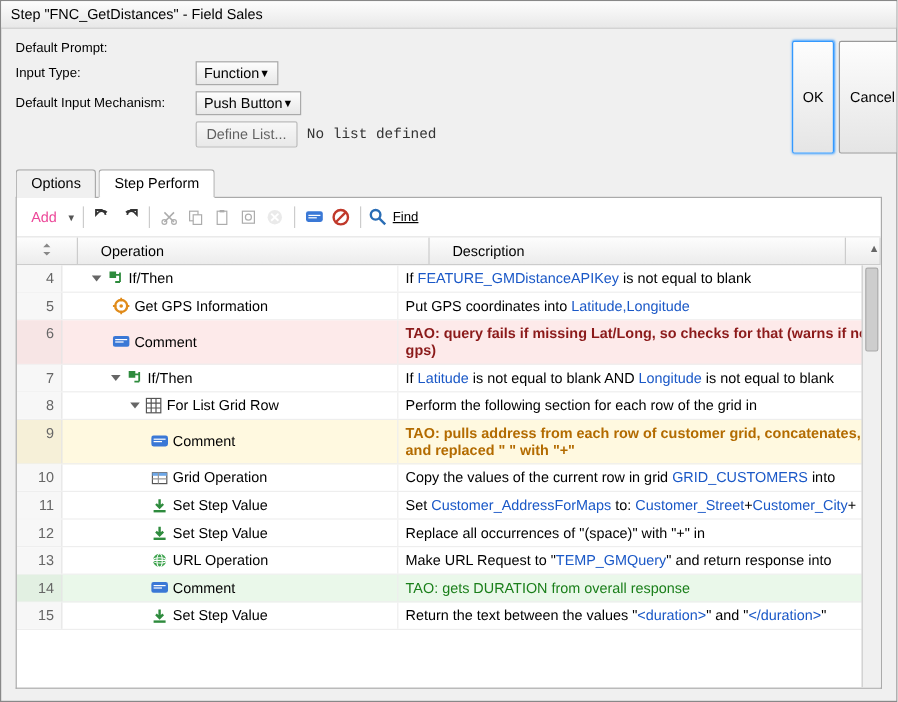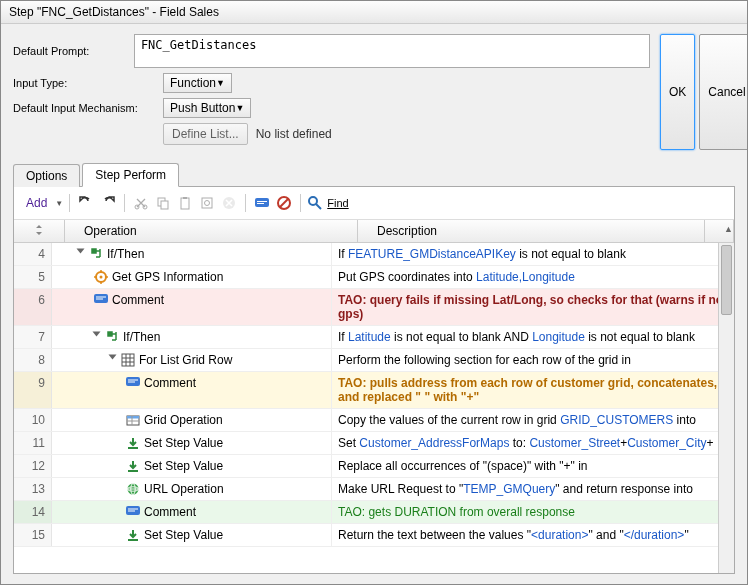--- a/index.html
+++ b/index.html
@@ -11,45 +11,45 @@
 .formrow label { width: 150px; font-size: 11px; }
 .formgrid { display: flex; gap: 10px; }
 .formcol { flex: 1; }
 .btncol { width: 75px; display: flex; flex-direction: row; gap: 4px; }
 .btn { background: linear-gradient(#fdfdfd, #e5e5e5); border: 1px solid #999; border-radius: 2px; padding: 3px 8px; font-size: 12px; cursor: pointer; text-align: center; }
 .btn.default { border: 1px solid #3399ff; box-shadow: 0 0 2px #3399ff; }
 .textinput { border: 1px solid #aaa; padding: 3px 6px; font-size: 12px; background: #fff; width: 100%; }
 .textarea { height: 34px; resize: none; }
 .select-row { display:flex; align-items:center; background:linear-gradient(#fdfdfd,#e8e8e8); border:1px solid #aaa; padding:2px 6px; font-size:12px; cursor:pointer; }
 .select-row .arrow { margin-left:auto; font-size:9px; }
-.definelabel { font-size: 12px; color: #333; margin-left: 8px; }
-.tabs { display: flex; margin-top: 12px; border-bottom: 1px solid #aaa; align-items: center; }
+.definelabel { font-size: 12px; color: #333; margin-left: 8px; font-family: Liberation Mono, monospace; }
+.tabs { display: flex; margin-top: 12px; border-bottom: 1px solid #aaa; }
 .tab { padding: 4px 12px; border: 1px solid #aaa; border-bottom: none; background: #f0f0f0; font-size: 12px; margin-right: 2px; border-radius: 3px 3px 0 0; cursor: pointer; position: relative; top: 1px; }
 .tab.active { background: #fff; border-bottom: 1px solid #fff; }
 .tabbody { border: 1px solid #aaa; border-top: none; background: #fff; flex: 1; display: flex; flex-direction: column; overflow: hidden; }
 .toolbar { display: flex; align-items: center; gap: 2px; padding: 6px 8px; border-bottom: 1px solid #ddd; }
 .toolbtn { width: 20px; height: 20px; display: flex; align-items: center; justify-content: center; cursor: pointer; border-radius: 2px; }
 .toolsep { width: 1px; height: 18px; background: #ccc; margin: 0 4px; }
-.addbtn { font-size: 12px; color: #4c1d95; cursor: pointer; padding: 0 4px; }
+.addbtn { font-size: 12px; color: #ec4899; cursor: pointer; padding: 0 4px; }
 .findrow { display:flex; align-items:center; gap:4px; cursor:pointer; }
 .perfrow { display: flex; align-items: center; padding: 6px 8px; border-bottom: 1px solid #ddd; font-size: 12px; }
 .perfrow .perfval { flex: 1; margin-left: 12px; padding: 2px 6px; border: 1px solid #ccc; background: #fff; position: relative; }
 .perfrow .perfval::after { content:"▾"; position:absolute; right:6px; font-size:8px; color:#555; }
 .gridhead { display: flex; background: linear-gradient(#fdfdfd,#ececec); border-bottom: 1px solid #ccc; font-size: 12px; }
 .gridhead .col { padding: 4px 6px; border-right: 1px solid #ccc; margin-left: 13px; }
 .col-num { width: 38px; text-align: right; }
 .col-op { width: 280px; }
 .col-desc { flex: 1; }
 .col-scroll { width: 16px; }
 .gridbody { flex: 1; overflow: hidden; position: relative; }
 .gridbody .scrollbar { position:absolute; right:0; top:0; bottom:0; width:16px; background:#f0f0f0; border-left:1px solid #ccc; }
 .gridbody .scrollbar .thumb { position:absolute; left:2px; right:2px; top:2px; height:70px; background:#cdcdcd; border:1px solid #aaa; border-radius:2px; }
 .row { display: flex; border-bottom: 1px solid #eee; font-size: 12px; align-items: stretch; }
 .row .num { width: 38px; text-align: right; padding: 4px 6px; background: #f7f7f7; color: #666; border-right: 1px solid #e5e5e5; }
-.row .op { width: 280px; padding: 4px 6px; display: flex; align-items: flex-start; gap: 4px; border-right: 1px solid #eee; }
+.row .op { width: 280px; padding: 4px 6px; display: flex; align-items: center; gap: 4px; border-right: 1px solid #eee; }
 .row .desc { flex: 1; padding: 4px 6px; }
 .row.pink { background: #fdeaea; }
 .row.pink .num { background:#f7e5e5; }
 .row.yellow { background: #fff9e0; }
 .row.yellow .num { background:#f6f0d8; }
 .row.green { background: #eaf8ea; }
 .row.green .num { background:#e2f0e2; }
 .tw { display:inline-block; width:0; height:0; border-top:4px solid transparent; border-bottom:4px solid transparent; border-left:5px solid #666; margin-right:2px; }
 .tw.open { transform: rotate(90deg); border-left-color:#666; }
 .link { color: #1a58c7; }
@@ -64,21 +64,20 @@
 <div class="window">
   <div class="titlebar">
     <span>Step "FNC_GetDistances" - Field Sales</span>
   </div>
   <div class="content">
 
     <div class="formgrid">
       <div class="formcol">
         <div class="formrow">
           <label>Default Prompt:</label>
-          <textarea class="textinput textarea" style="">FNC_GetDistances</textarea>
         </div>
         <div class="formrow">
           <label>Input Type:</label>
           <div class="select-row">
             <span>Function</span>
             <span class="arrow">▼</span>
           </div>
         </div>
         <div class="formrow">
           <label>Default Input Mechanism:</label>

